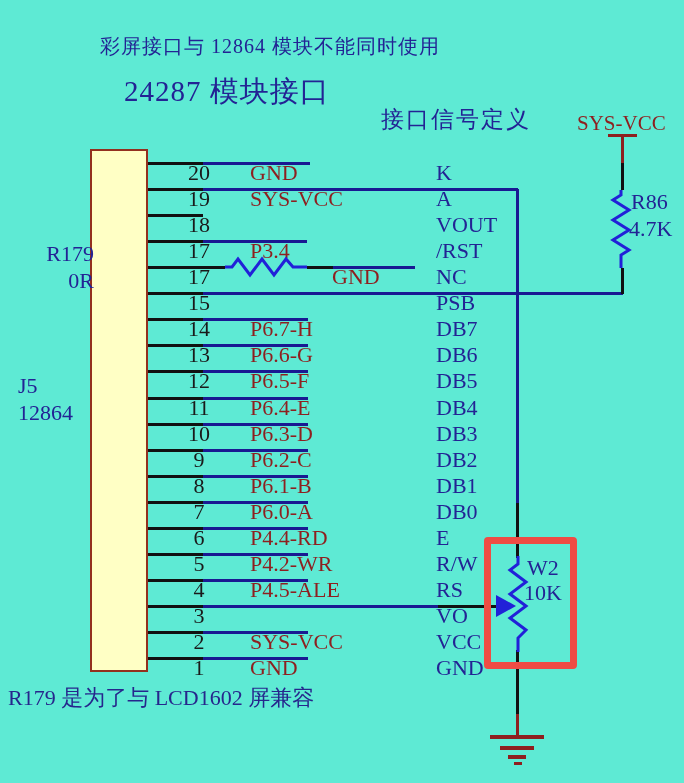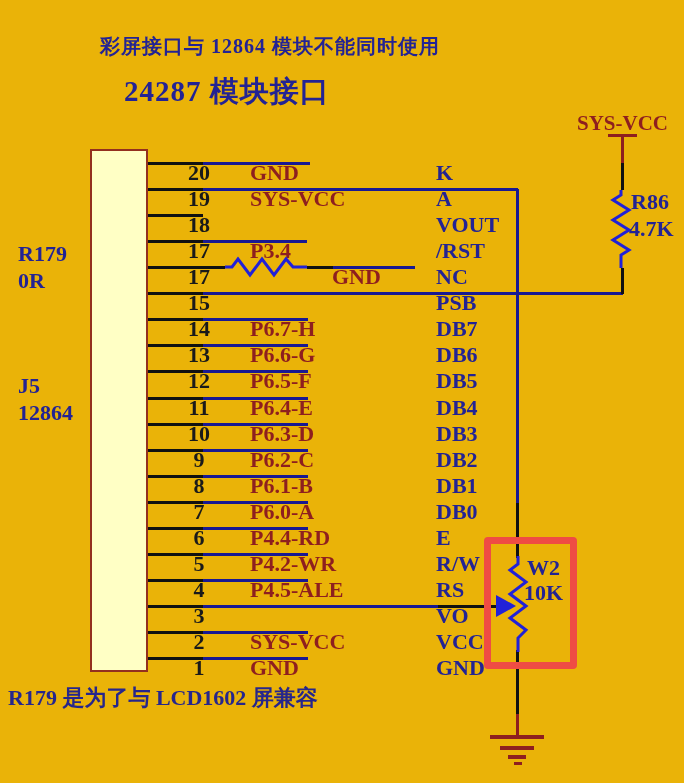--- a/index.html
+++ b/index.html
@@ -1,19 +1,18 @@
 <!DOCTYPE html>
 <html><head>
 <meta charset="utf-8">
 <style>
   html,body{margin:0;padding:0;background:#ffffff;}
   #canvas{
-    position:relative;width:684px;height:783px;background:#eab308;overflow:hidden;
+    position:relative;width:684px;height:783px;background:#5eead4;overflow:hidden;
     font-family:"Liberation Serif","DejaVu Serif",serif;
-    font-weight:bold;
   }
   .abs{position:absolute;}
   
   .blue{color:#232394;}
   .dred{color:#8e1f1f;}
   .lbl{position:absolute;height:20px;line-height:20px;font-size:22px;white-space:nowrap;}
   .num{left:183px;width:32px;text-align:center;color:#1a1a1a;}
   .pname{left:250px;color:#8e1f1f;}
   .sig{left:436px;color:#232394;}
   
@@ -33,25 +32,26 @@
   svg{position:absolute;overflow:visible;}
   .note{position:absolute;font-size:22px;line-height:27px;color:#26268c;white-space:nowrap;}
 </style>
 </head>
 <body>
 
 <div id="canvas">
 
   <div class="abs blue" style="left:100px;top:33px;font-size:20px;letter-spacing:1px;">彩屏接口与 12864 模块不能同时使用</div>
   <div class="abs blue" style="left:124px;top:72px;font-size:29px;letter-spacing:1px;">24287 模块接口</div>
+  <div class="abs blue" style="left:381px;top:104px;font-size:23px;letter-spacing:2px;">接口信号定义</div>
   <div class="abs dred" style="left:577px;top:111px;font-size:21px;">SYS-VCC</div>
 
   <div class="abs" id="connector"></div>
 
-  <div class="abs blue" style="left:18px;top:240px;width:76px;text-align:left;font-size:22px;line-height:27px;">
+  <div class="abs blue" style="left:18px;top:240px;width:76px;text-align:right;font-size:22px;line-height:27px;">
     <div>R179</div>
     <div>0R</div>
   </div>
   <div class="abs blue" style="left:18px;top:372px;font-size:22px;line-height:27px;">
     <div>J5</div>
     <div>12864</div>
   </div>
 
   <div class="prow" style="top:163px">
     <i class="w k" style="left:148px;width:55px"></i>

